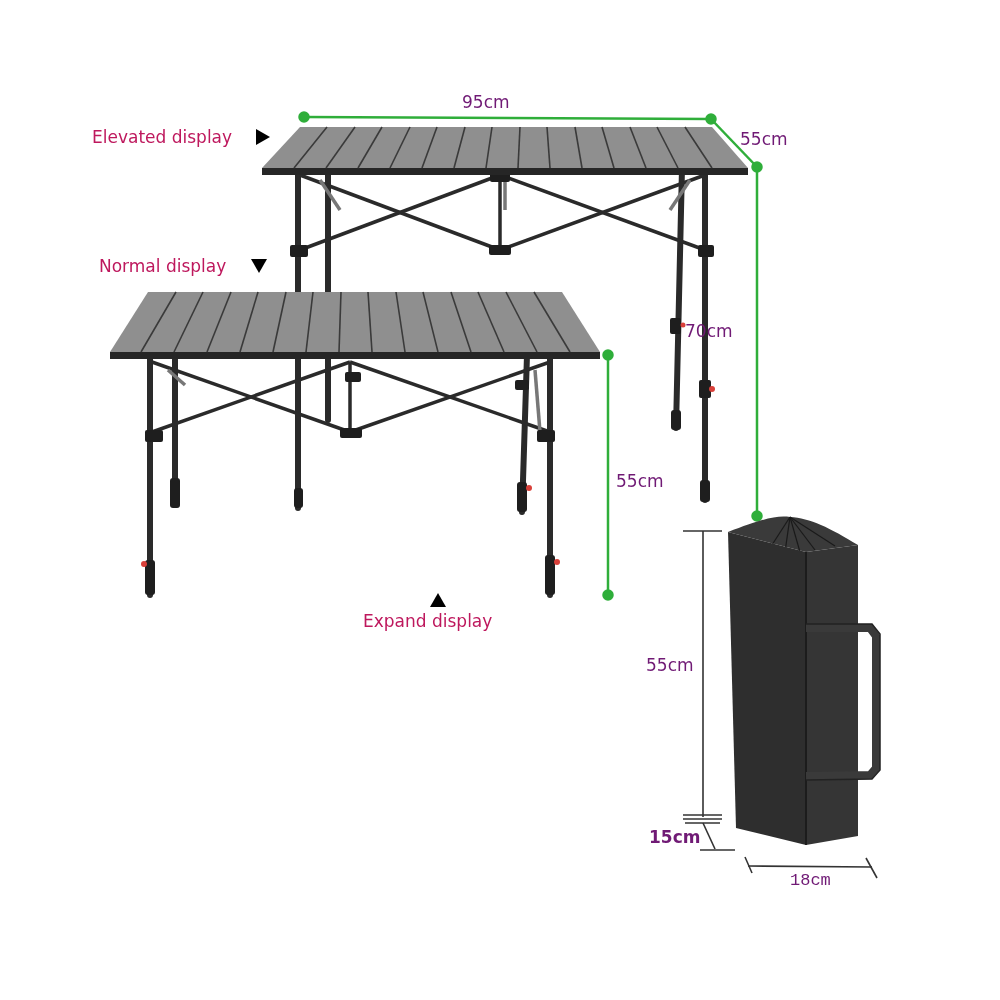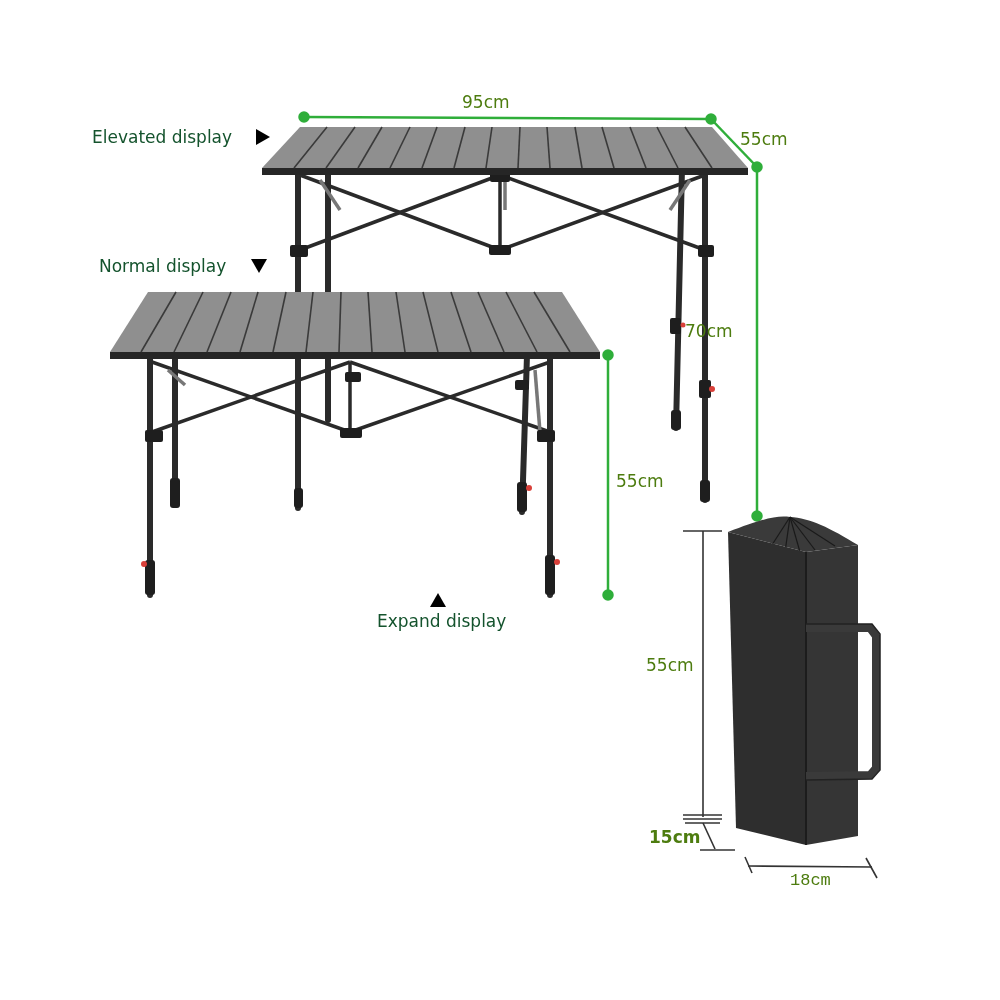--- a/index.html
+++ b/index.html
@@ -1,19 +1,19 @@
 <!DOCTYPE html>
 <html><head>
 <meta charset="utf-8">
 <style>
   html,body{margin:0;padding:0;background:#ffffff;}
   body{width:1000px;height:1000px;position:relative;overflow:hidden;font-family:"DejaVu Sans","Liberation Sans",sans-serif;}
   .label{position:absolute;font-size:17px;white-space:nowrap;line-height:1;}
-  .green{color:#14532d;}
-  .dark{color:#4d7c0f;}
+  .green{color:#be185d;}
+  .dark{color:#701a75;}
   svg{position:absolute;left:0;top:0;}
 </style>
 </head>
 <body>
 
 <svg width="1000" height="1000" viewBox="0 0 1000 1000">
 
   <g>
 
     <g stroke="#2a2a2a" stroke-width="6" stroke-linecap="round">
@@ -187,13 +187,13 @@
 <div class="label dark" style="left:462px;top:94px;">95cm</div>
 <div class="label dark" style="left:740px;top:131px;">55cm</div>
 <div class="label dark" style="left:685px;top:323px;">70cm</div>
 <div class="label dark" style="left:616px;top:473px;">55cm</div>
 <div class="label dark" style="left:646px;top:657px;">55cm</div>
 <div class="label dark" style="left:649px;top:829px;font-weight:bold;">15cm</div>
 <div class="label dark" style="left:790px;top:872px;font-family:Liberation Mono, monospace;">18cm</div>
 
 <div class="label green" style="left:92px;top:129px;">Elevated display</div>
 <div class="label green" style="left:99px;top:258px;">Normal display</div>
-<div class="label green" style="left:377px;top:613px;">Expand display</div>
+<div class="label green" style="left:363px;top:613px;">Expand display</div>
 
 </body></html>

